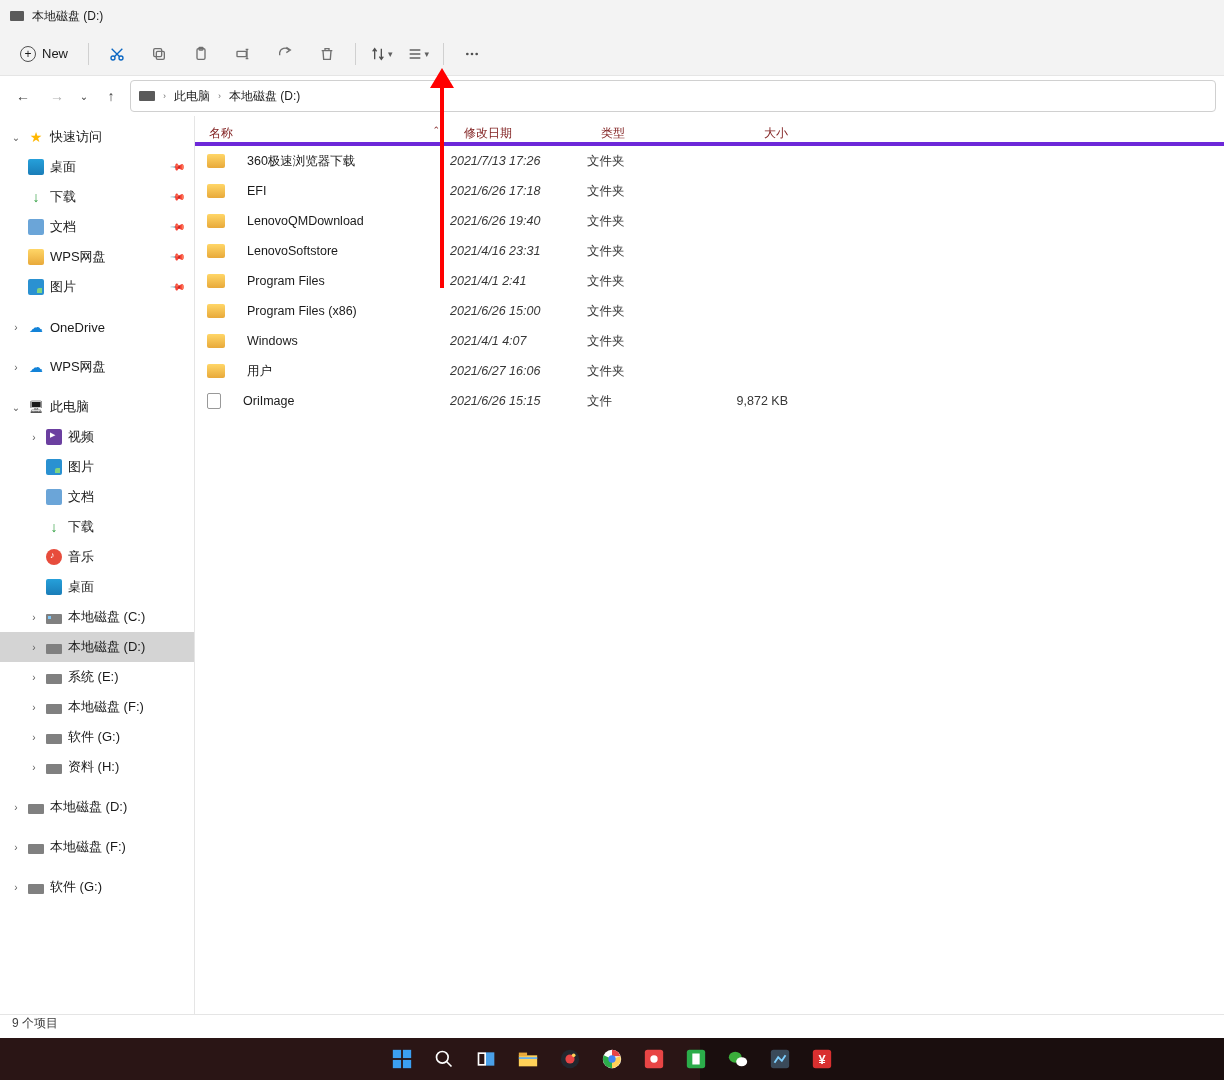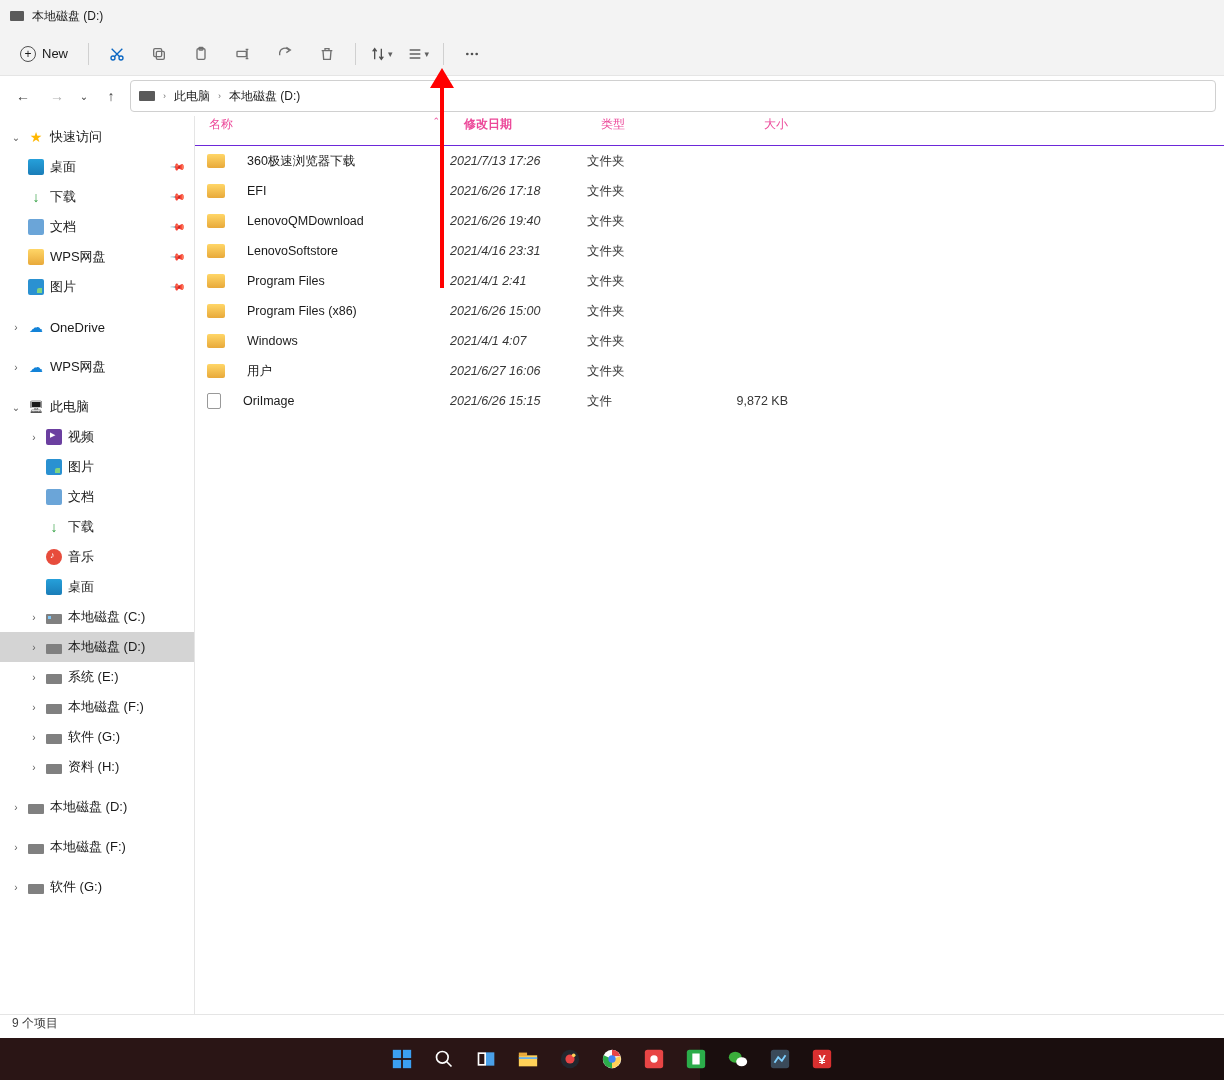--- a/index.html
+++ b/index.html
@@ -45,24 +45,24 @@
   .ico.cloud::before { content: "☁"; color: #1383d8; font-size: 14px; }
   .ico.pc::before { content: "🖥"; font-size: 12px; }
   .ico.video { background: #6b3fa0; border-radius: 2px; position: relative; }
   .ico.video::after { content: "▶"; color: #fff; font-size: 7px; position: absolute; left: 4px; top: 2px; }
   .ico.music { background: #e74c3c; border-radius: 50%; position: relative; }
   .ico.music::after { content: "♪"; color: #fff; font-size: 9px; position: absolute; left: 4px; top: 1px; }
   .ico.drive { width: 16px; height: 10px; background: #808080; border-radius: 1px; position: relative; top:2px; }
   .ico.drive.c::after { content: ""; position: absolute; left: 2px; top: 2px; width: 3px; height: 3px; background: #7fc8f8; }
 
   .content { flex: 1; overflow: auto; }
-  .colhdr { display: flex; height: 30px; align-items: flex-start; border-bottom: 1px solid #6d28d9; font-size: 12px; color: #ec4899; }
+  .colhdr { display: flex; height: 30px; align-items: flex-end; border-bottom: 4px solid #6d28d9; font-size: 12px; color: #7f1d1d; }
   .colhdr .c { padding-left: 14px; cursor: pointer; }
   .colhdr .c.name { width: 255px; display: flex; justify-content: space-between; padding-right: 10px; }
-  .colhdr .c.date { width: 137px; font-weight: bold; }
+  .colhdr .c.date { width: 137px; }
   .colhdr .c.type { width: 115px; }
   .colhdr .c.size { width: 100px; text-align: right; padding-right: 14px; font-family: Liberation Serif, serif; }
 
   .row { display: flex; height: 30px; align-items: center; font-size: 12.5px; cursor: pointer; }
   .row .c.name { width: 255px; display: flex; align-items: center; gap: 22px; padding-left: 12px; }
   .row .c.date { width: 137px; color: #373737; font-style: italic; }
   .row .c.type { width: 115px; color: #373737; }
   .row .c.size { width: 100px; text-align: right; padding-right: 14px; color: #373737; }
   .row .fico { width: 18px; height: 14px; background: linear-gradient(#ffd667, #e8a93a); border-radius: 2px; }
   .row .fico.file { width: 14px; height: 16px; background: #fff; border: 1px solid #999; border-radius: 2px; }

